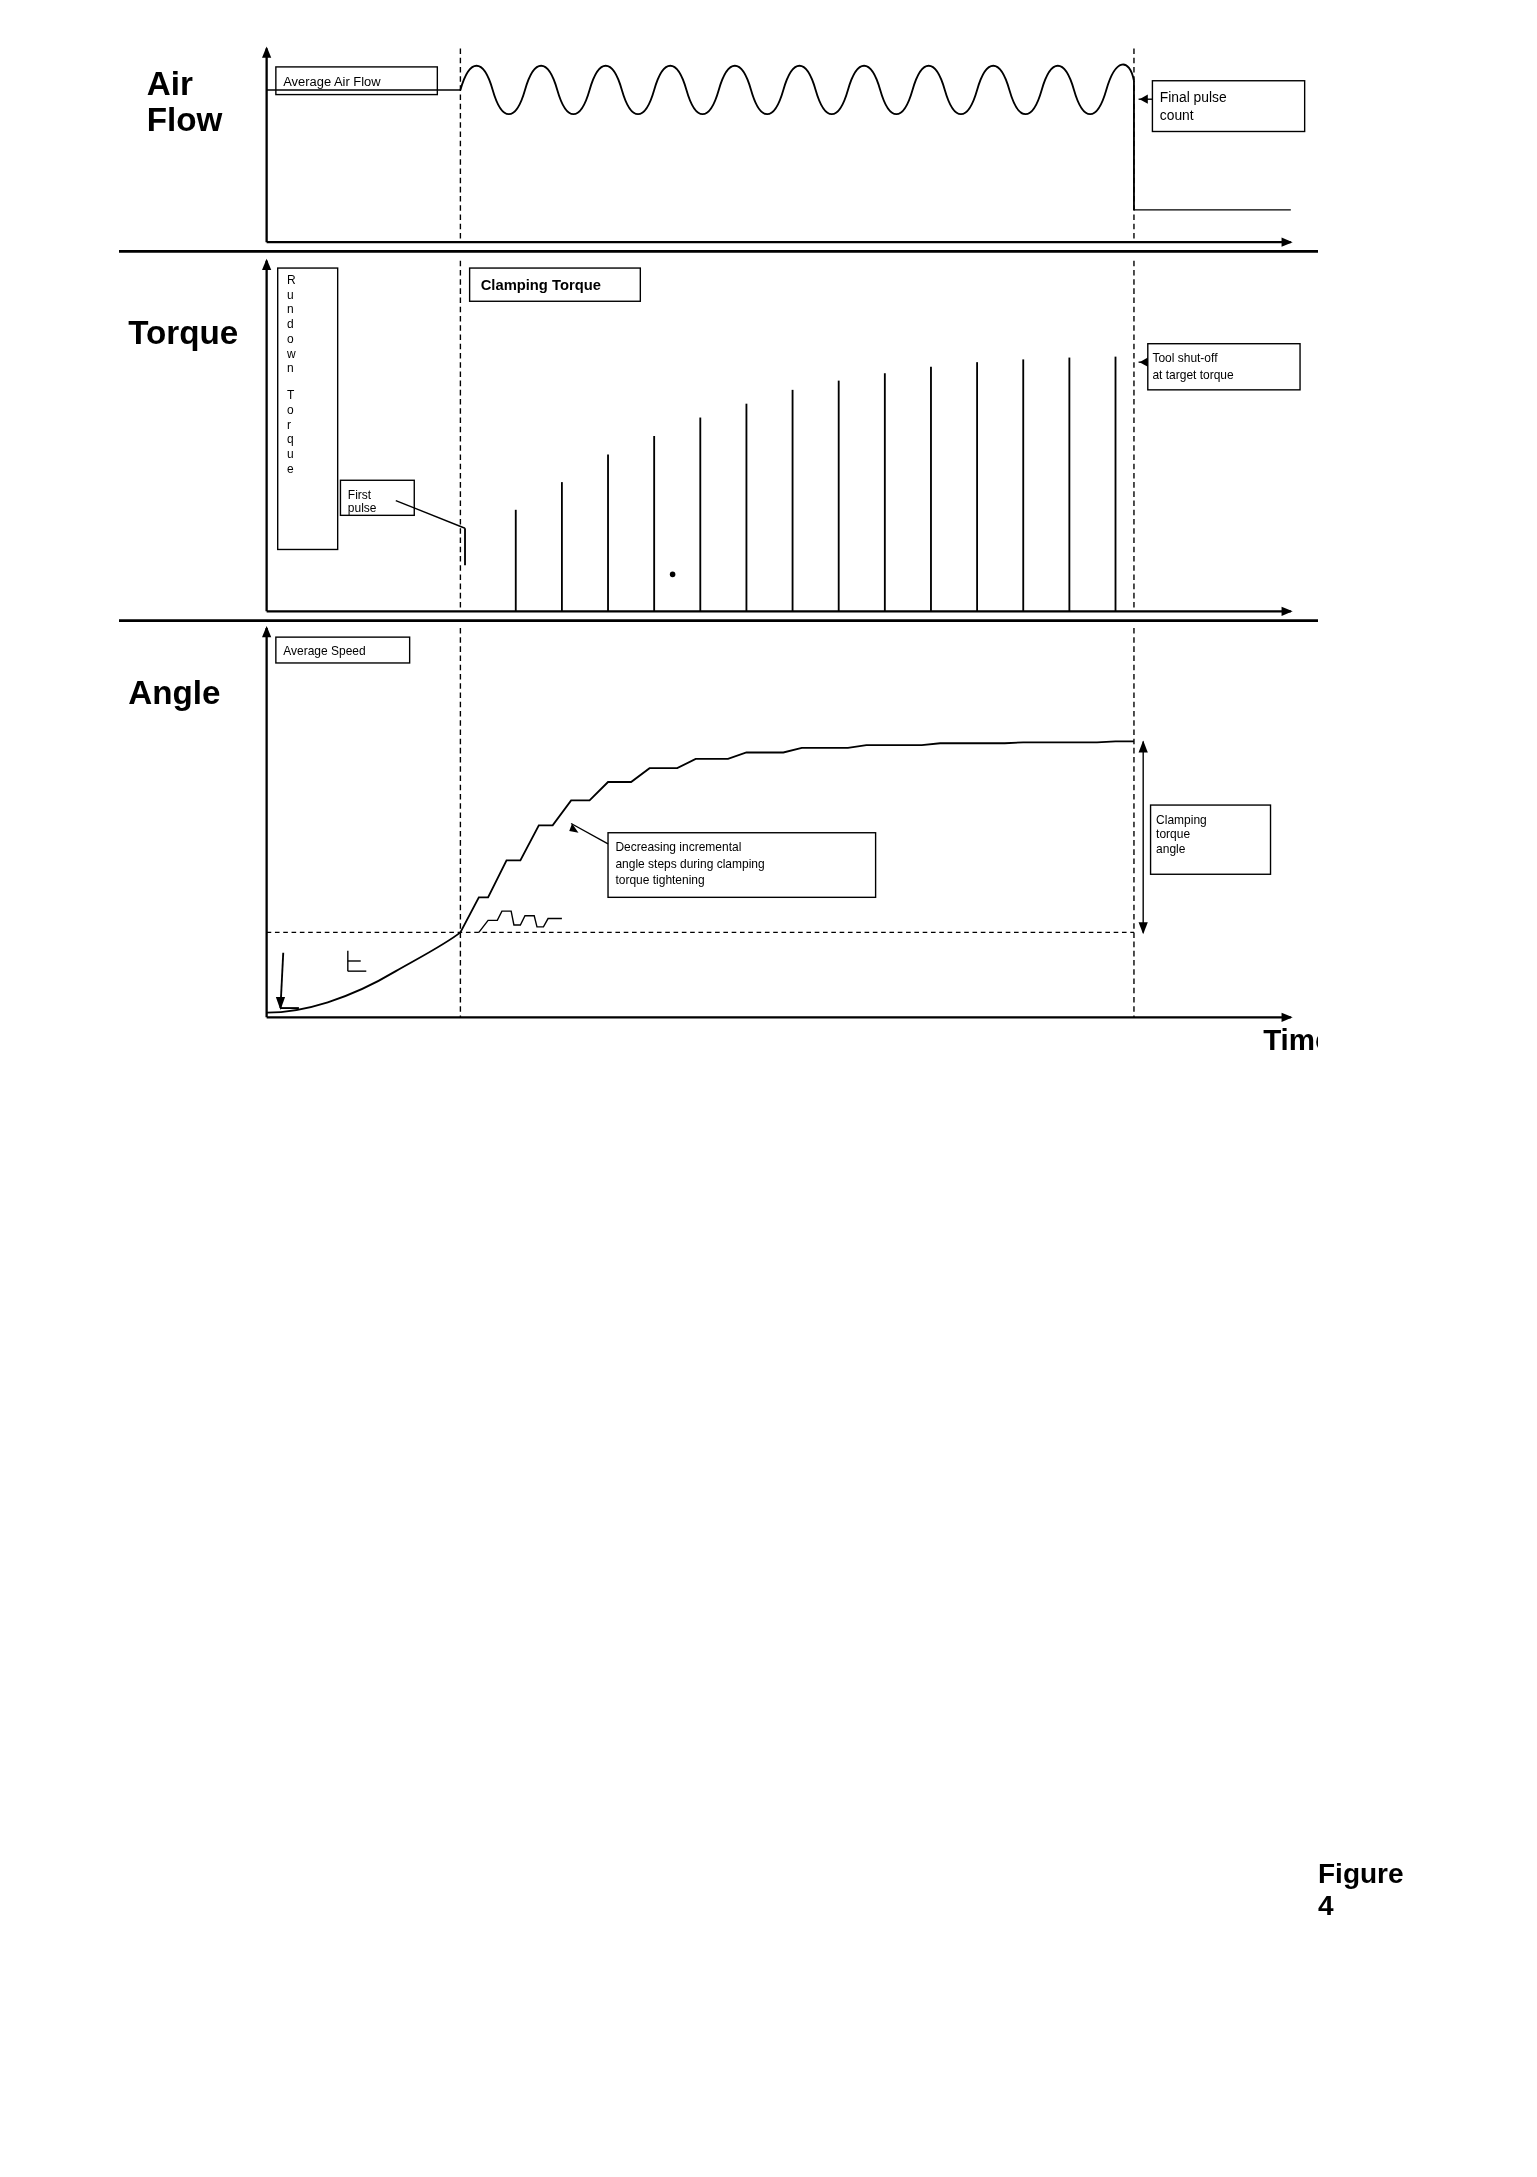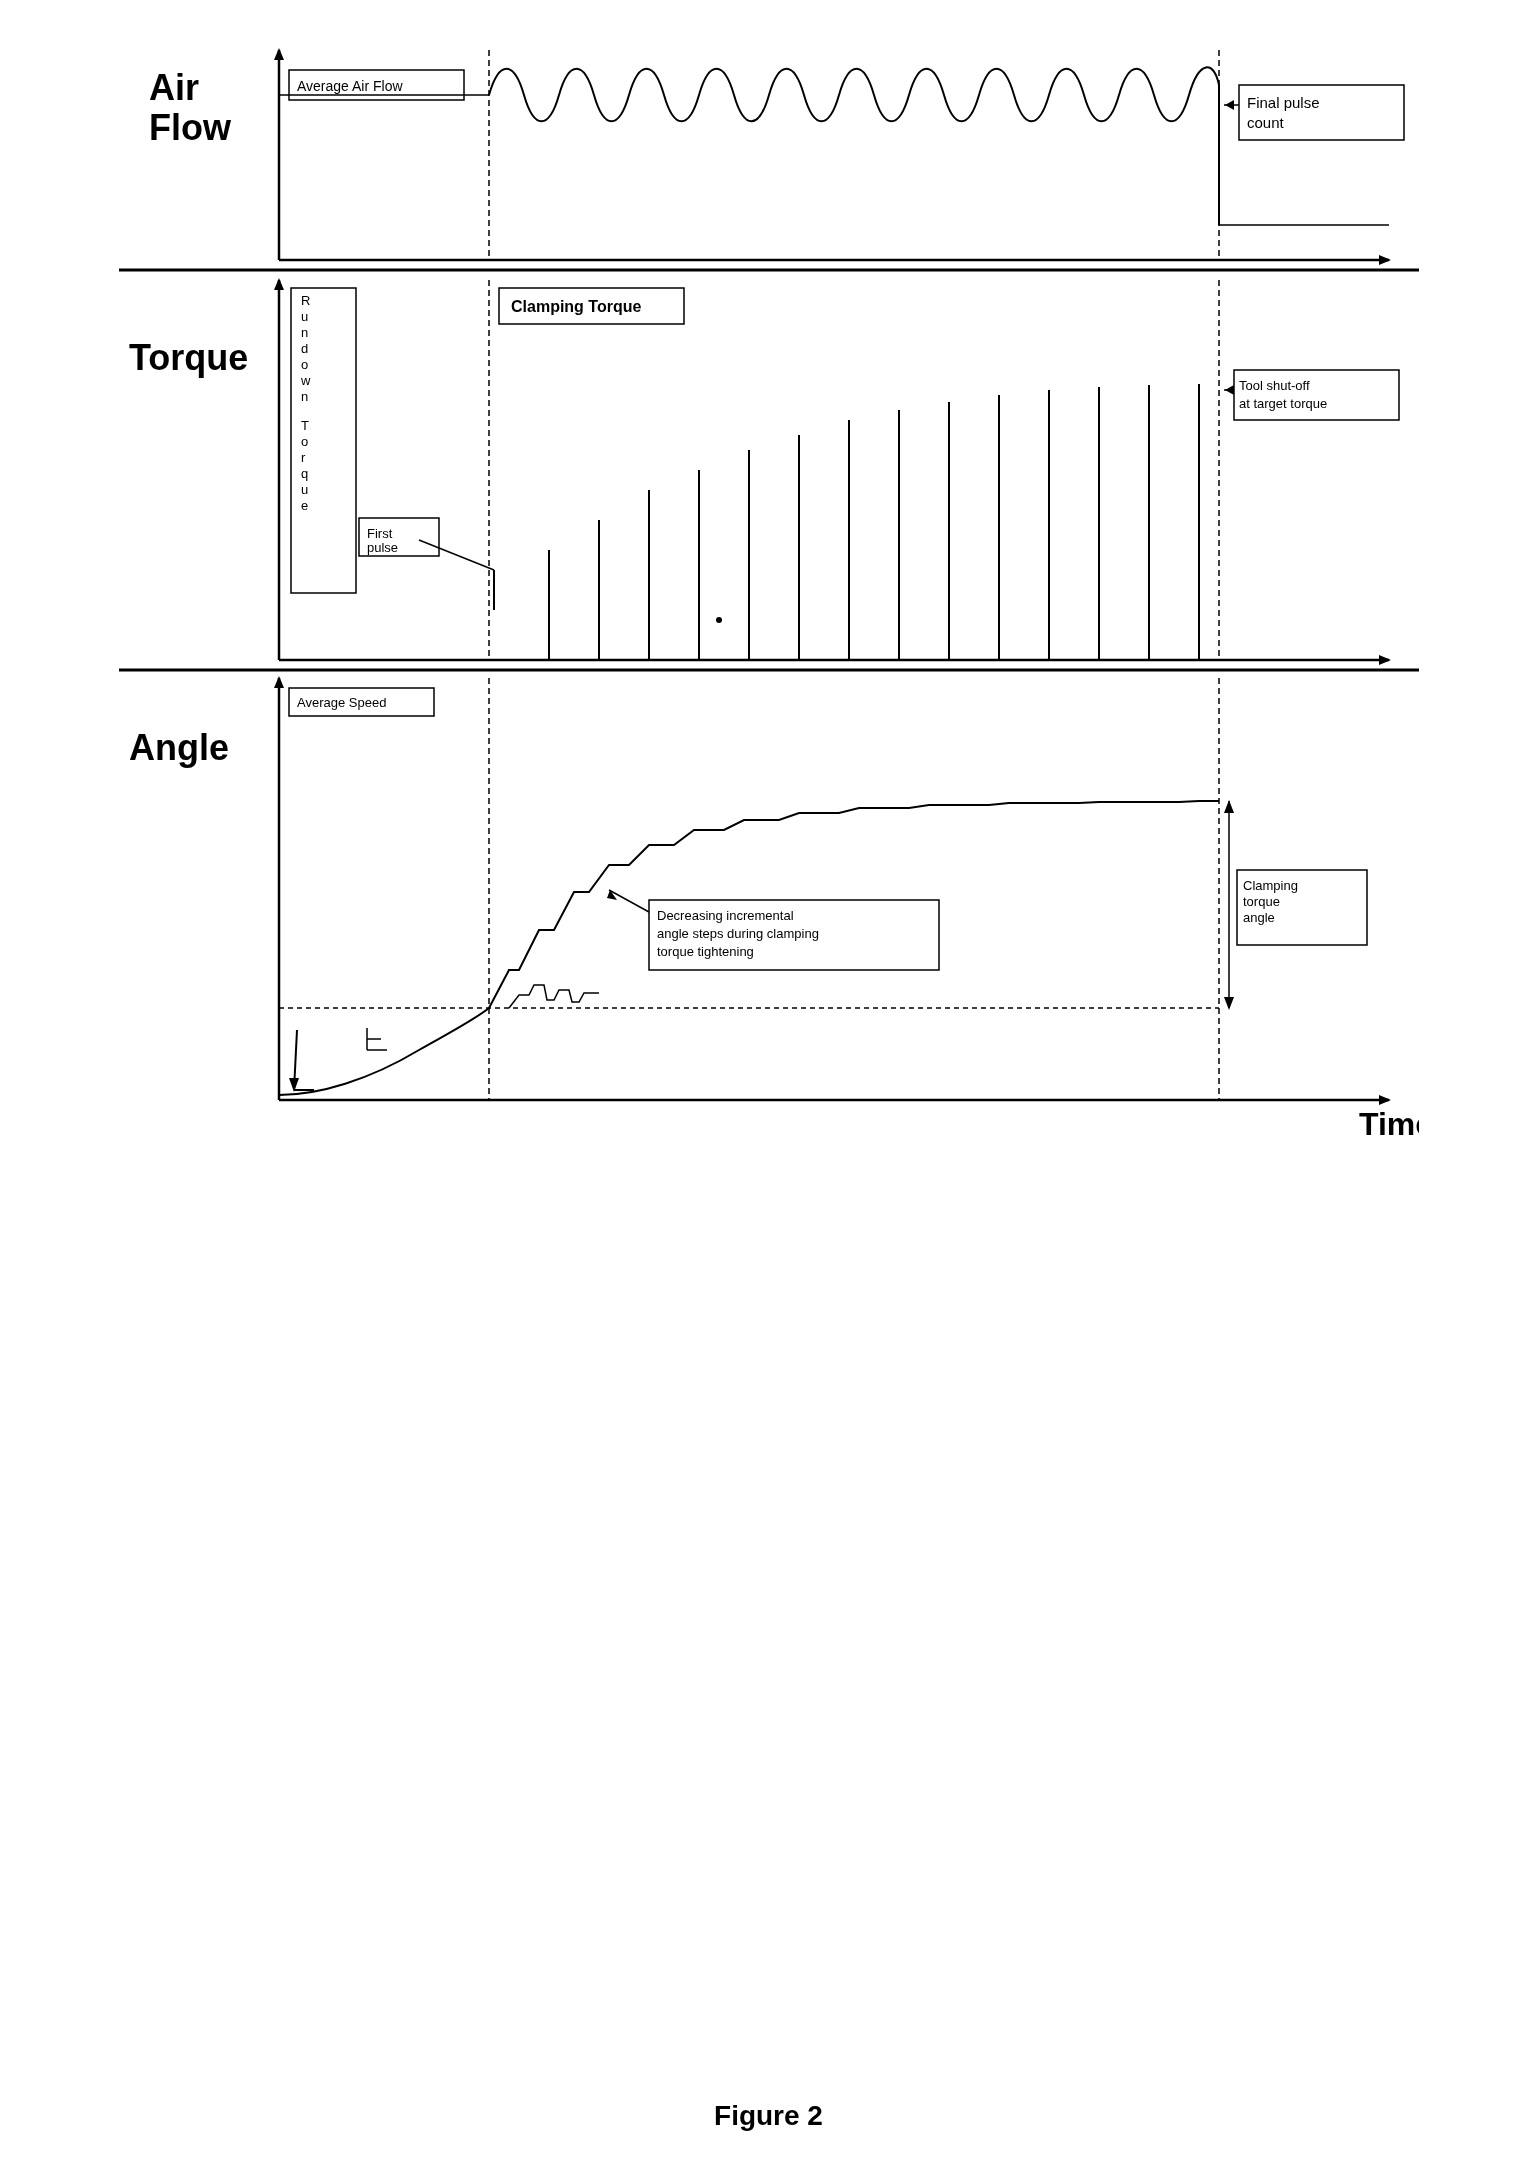--- a/index.html
+++ b/index.html
@@ -19,22 +19,21 @@
       position: relative;
       display: flex;
       flex-direction: column;
       align-items: center;
       padding: 30px 60px 60px 60px;
     }
     .figure-container {
       width: 100%;
       max-width: 1300px;
       display: flex;
-      flex-direction: column;
-      align-items: center;
+      align-items: flex-end;
     }
     svg.main-diagram {
       width: 100%;
       max-width: 1300px;
     }
     .figure-caption {
       margin-top: 20px;
       font-size: 28px;
       font-weight: bold;
       font-family: Arial, sans-serif;
@@ -235,15 +234,15 @@
       <text x="538" y="908" font-family="Arial" font-size="13">angle steps during clamping</text>
       <text x="538" y="926" font-family="Arial" font-size="13">torque tightening</text>
 
       <line x1="530" y1="882" x2="490" y2="860" stroke="#000" stroke-width="1.5"></line>
       <polygon points="491,860 498,870 488,868" fill="#000"></polygon>
 
       <text x="1240" y="1105" font-family="Arial" font-size="32" font-weight="bold">Time</text>
 
     </svg>
 
-    <div class="figure-caption">Figure 2</div>
+    <div class="figure-caption">Figure 4</div>
   </div>
 </div>
 
 </body></html>

